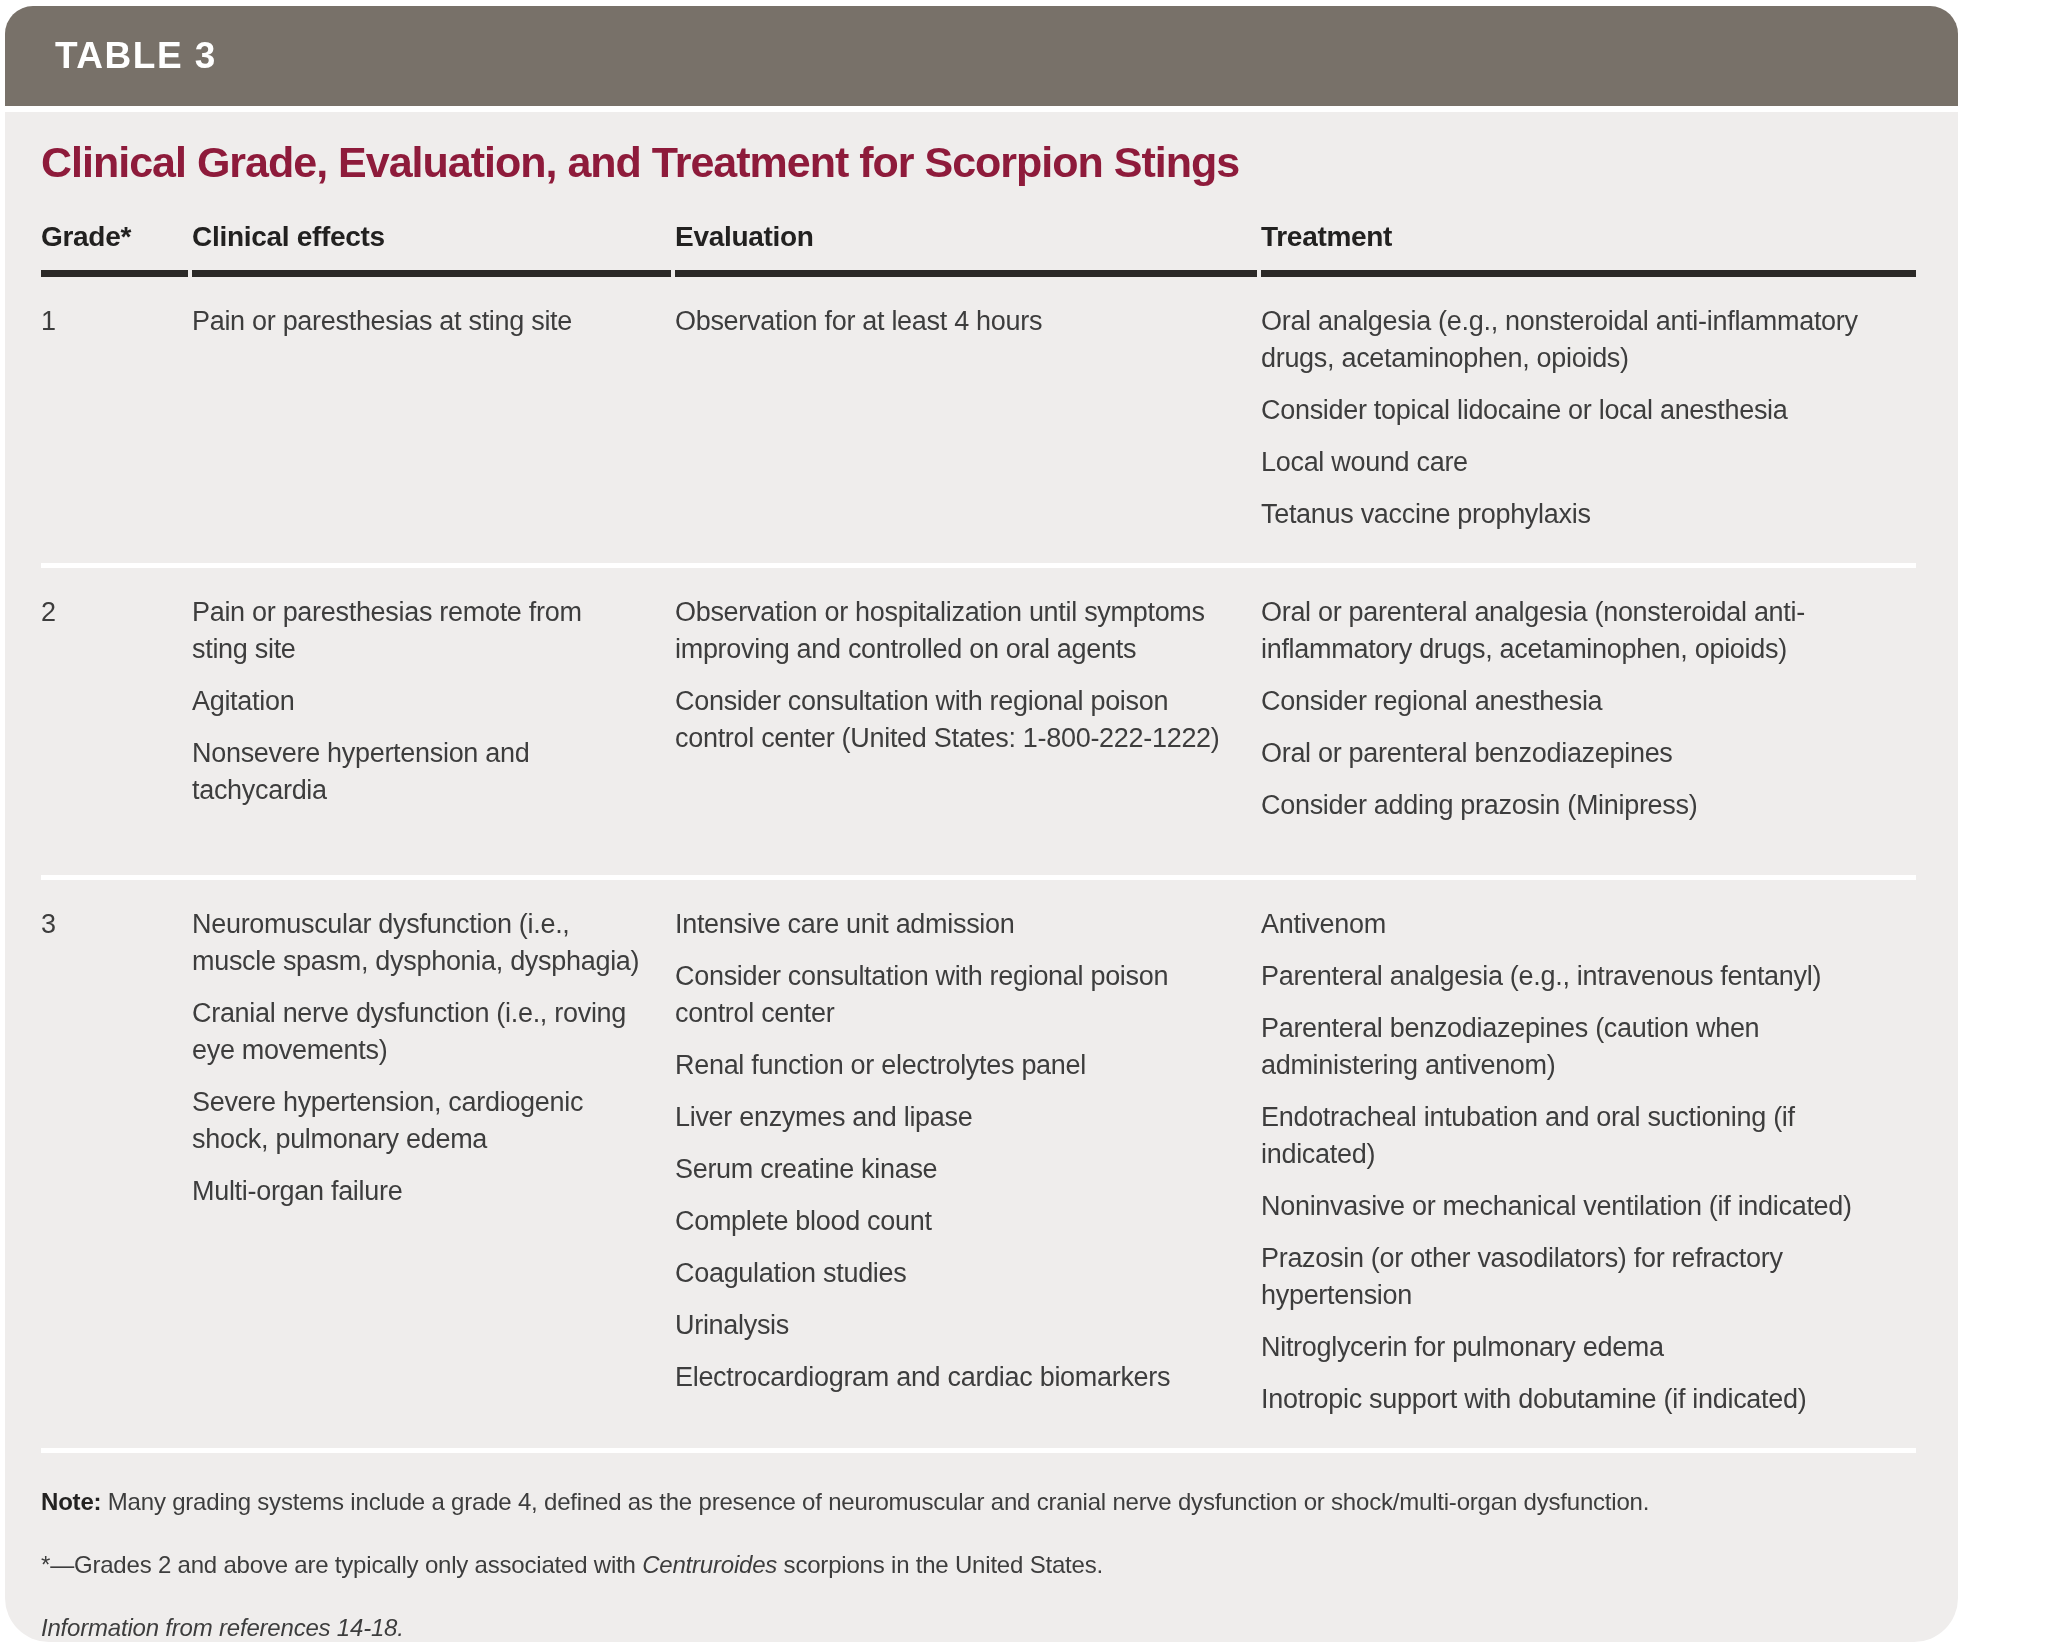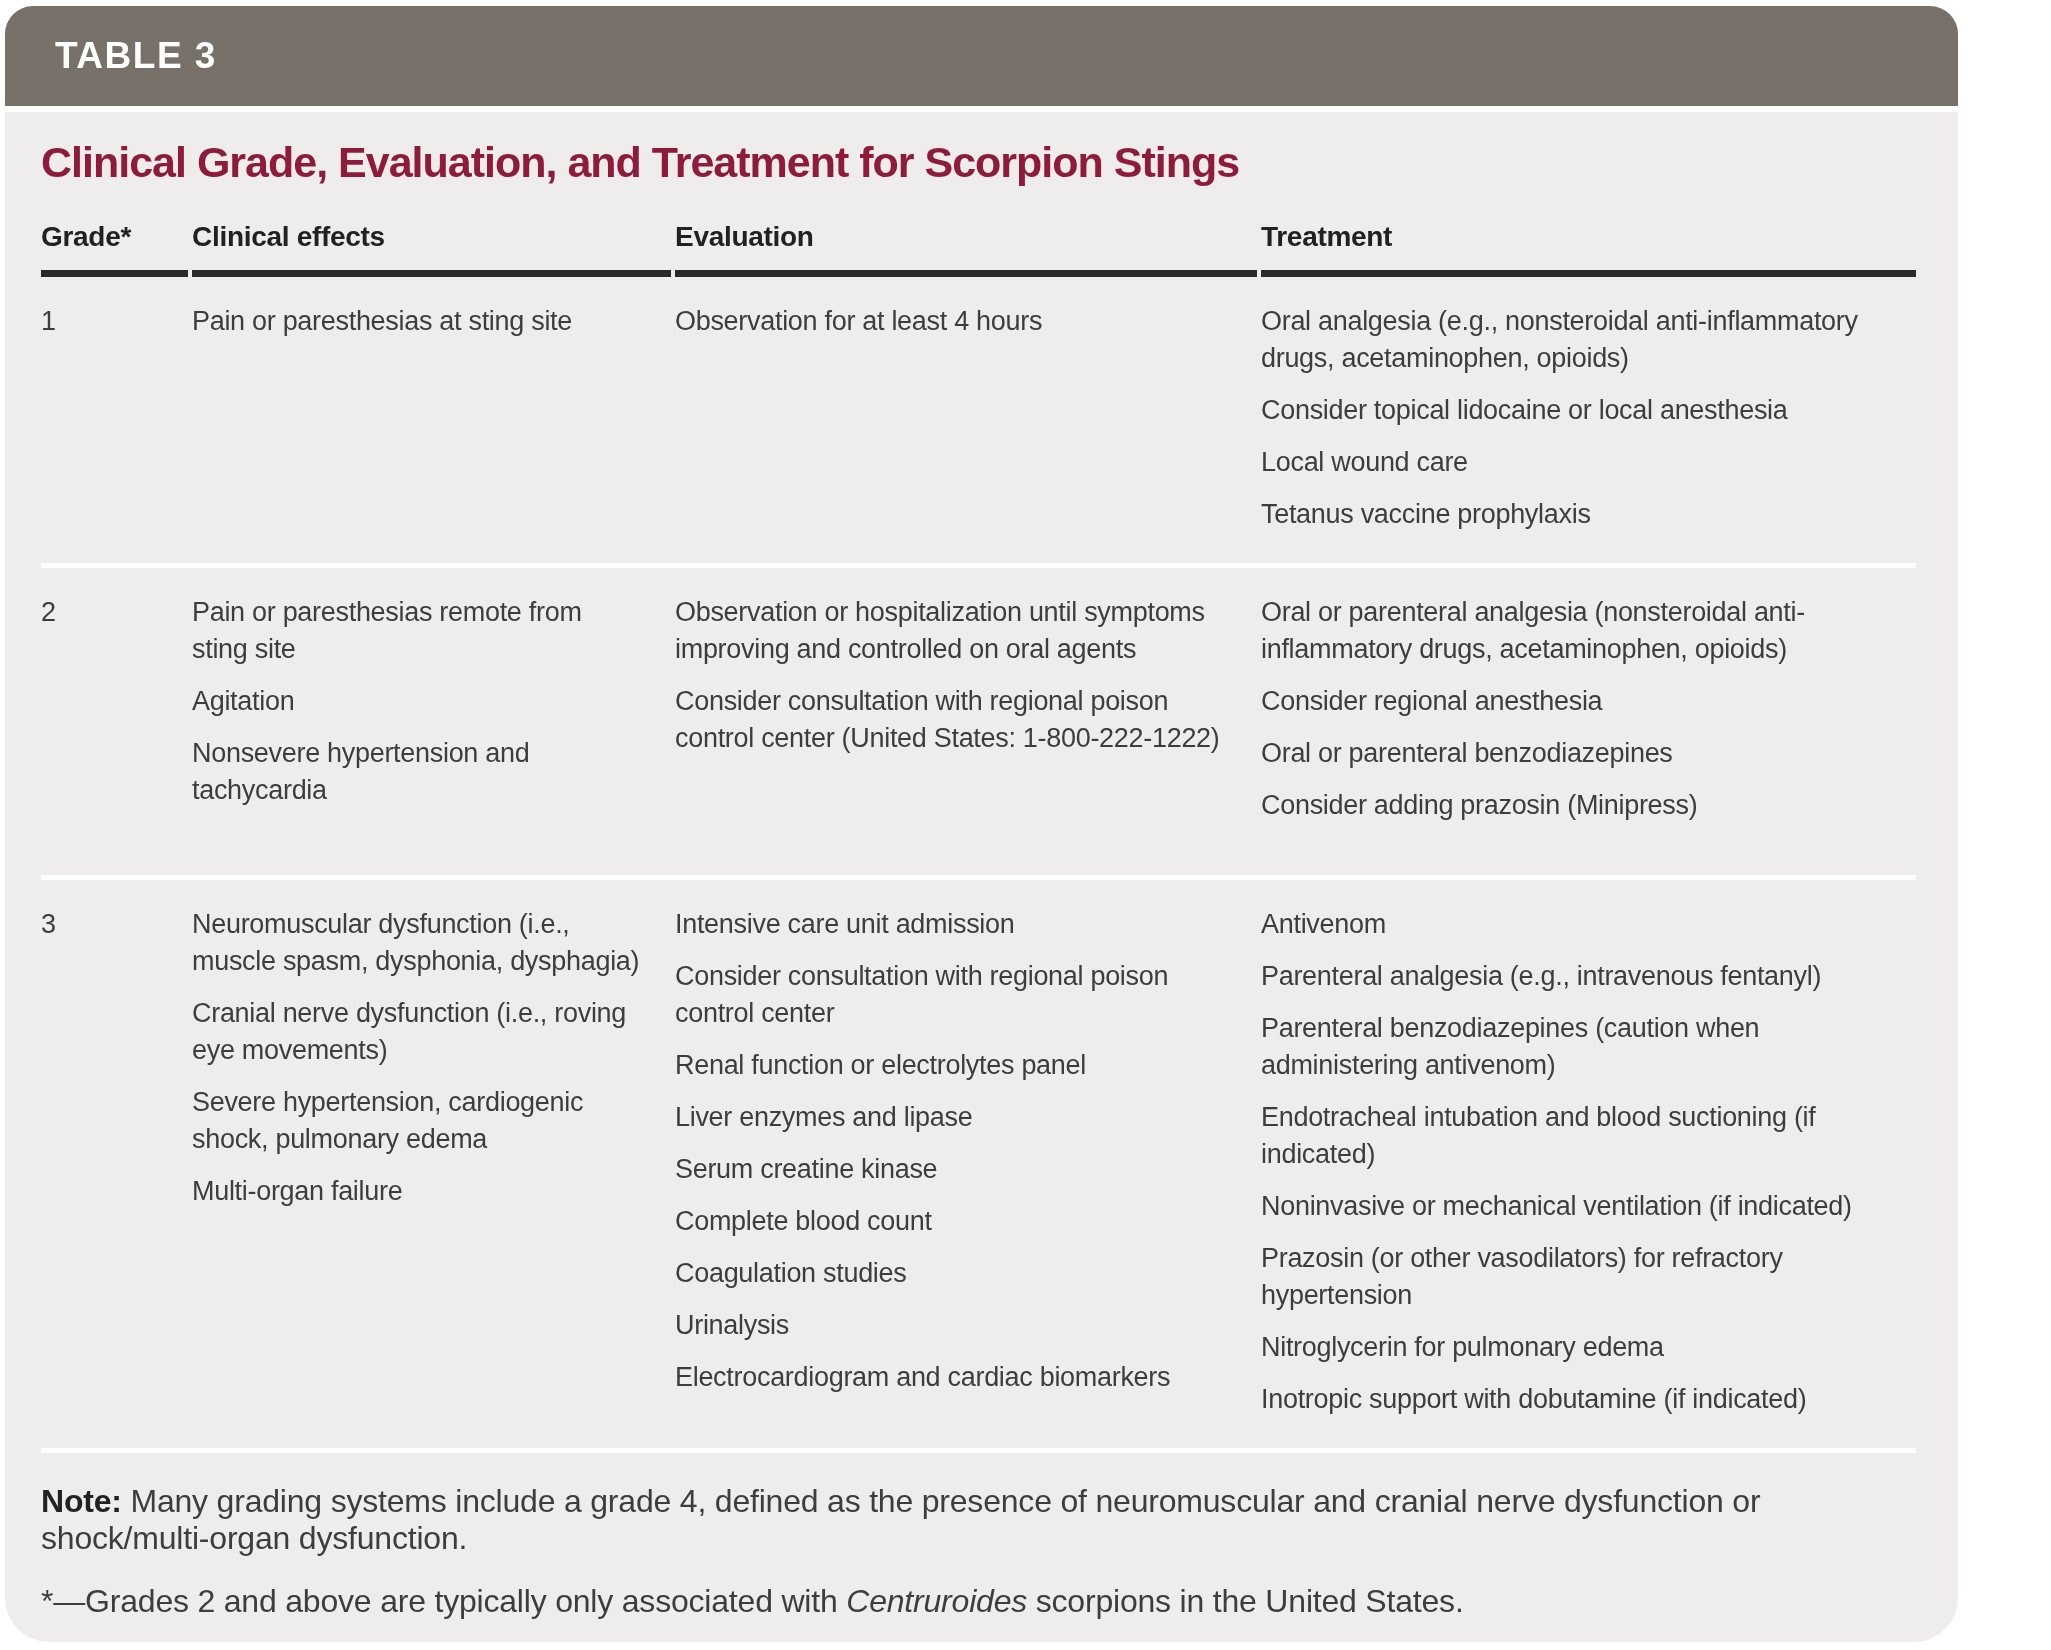--- a/index.html
+++ b/index.html
@@ -72,21 +72,21 @@
   }
   .data-row .cell p:last-child { margin-bottom: 0; }
   .row-1 { min-height: 262px; box-sizing: border-box; }
   .row-2 { min-height: 312px; box-sizing: border-box; }
   .row-3 { min-height: 565px; box-sizing: border-box; }
   .notes {
     padding-top: 30px;
   }
   .notes p {
     margin: 0 0 26px 0;
-    font-size: 32px;
+    font-size: 24px;
     line-height: 37px;
     letter-spacing: -0.2px;
     color: var(--text-color, #3d3d3d);
   }
   .notes .note-label { font-weight: bold; color: #232221; }
   .notes .italic { font-style: italic; }
 </style>
 </head>
 <body>
 
@@ -163,21 +163,21 @@
             <p>Serum creatine kinase</p>
             <p>Complete blood count</p>
             <p>Coagulation studies</p>
             <p>Urinalysis</p>
             <p>Electrocardiogram and cardiac biomarkers</p>
           </div>
           <div class="cell">
             <p>Antivenom</p>
             <p>Parenteral analgesia (e.g., intravenous fentanyl)</p>
             <p>Parenteral benzodiazepines (caution when administering antivenom)</p>
-            <p>Endotracheal intubation and blood suctioning (if indicated)</p>
+            <p>Endotracheal intubation and oral suctioning (if indicated)</p>
             <p>Noninvasive or mechanical ventilation (if indicated)</p>
             <p>Prazosin (or other vasodilators) for refractory hypertension</p>
             <p>Nitroglycerin for pulmonary edema</p>
             <p>Inotropic support with dobutamine (if indicated)</p>
           </div>
         </div>
       </div>
 
     <div class="notes">
       <p><span class="note-label">Note:</span><span> Many grading systems include a grade 4, defined as the presence of neuromuscular and cranial nerve dysfunction or shock/multi-organ dysfunction.</span></p>

